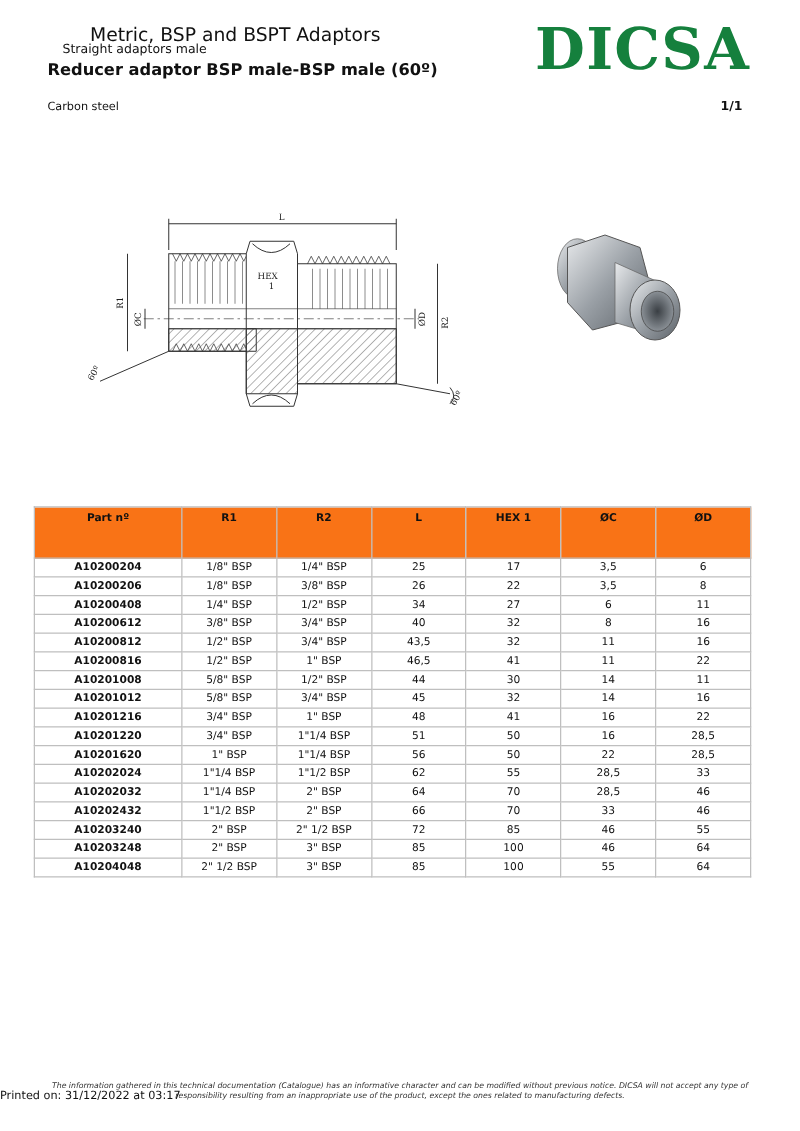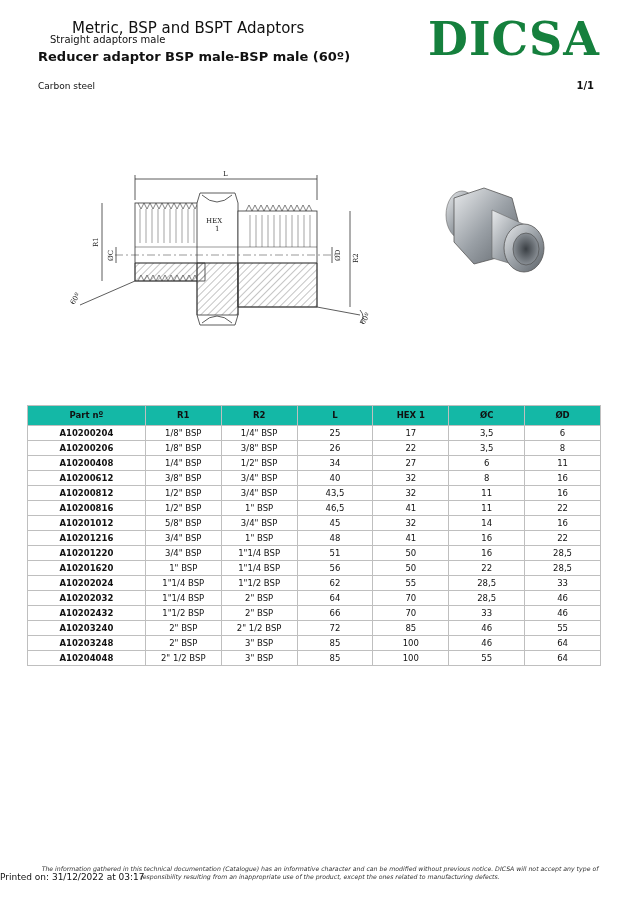--- a/index.html
+++ b/index.html
@@ -8,21 +8,21 @@
   .abs { position:absolute; }
   .hdr-cat { left:38px; top:19px; font-size:15px;margin-left:34px; }
   .hdr-sub { left:38px; top:34px; font-size:10px;margin-left:12px; }
   .hdr-title { left:38px; top:49px; font-size:13px; font-weight:bold; }
   .hdr-mat { left:38px; top:81px; font-size:9px; }
   .hdr-page { right:46px; top:80px; font-size:10px; font-weight:bold; }
   .logo { right:40px; top:14px; font-family:"DejaVu Serif","Liberation Serif",serif;
           font-size:46px; font-weight:bold; letter-spacing:1px; line-height:50px; }
   table { position:absolute; left:27px; top:405px; width:574px; border-collapse:collapse;
           font-size:8.5px; }
-  th { background:#14b8a6; font-weight:bold; height:20px; vertical-align:top;
+  th { background:#f97316; font-weight:bold; height:41px; vertical-align:top;
        padding-top:4px; border:1px solid #bfbfbf; font-size:8.5px; }
   td { height:15px; text-align:center; border:1px solid #bfbfbf; padding:0; }
   td.pn { font-weight:bold; }
   .foot-note { left:30px; top:865px; width:580px; font-size:6.2px; font-style:italic;
                text-align:center; line-height:7.5px; color:#333; }
   .foot-print { left:0; width:603px; top:872px; text-align:left; font-size:9px; }
 </style>
 </head>
 <body>
 
@@ -198,20 +198,29 @@
       <tr>
         <td class="pn">A10200816</td>
         <td>1/2" BSP</td>
         <td>1" BSP</td>
         <td>46,5</td>
         <td>41</td>
         <td>11</td>
         <td>22</td>
       </tr>
       <tr>
+        <td class="pn">A10201008</td>
+        <td>5/8" BSP</td>
+        <td>1/2" BSP</td>
+        <td>44</td>
+        <td>30</td>
+        <td>14</td>
+        <td>11</td>
+      </tr>
+      <tr>
         <td class="pn">A10201012</td>
         <td>5/8" BSP</td>
         <td>3/4" BSP</td>
         <td>45</td>
         <td>32</td>
         <td>14</td>
         <td>16</td>
       </tr>
       <tr>
         <td class="pn">A10201216</td>

